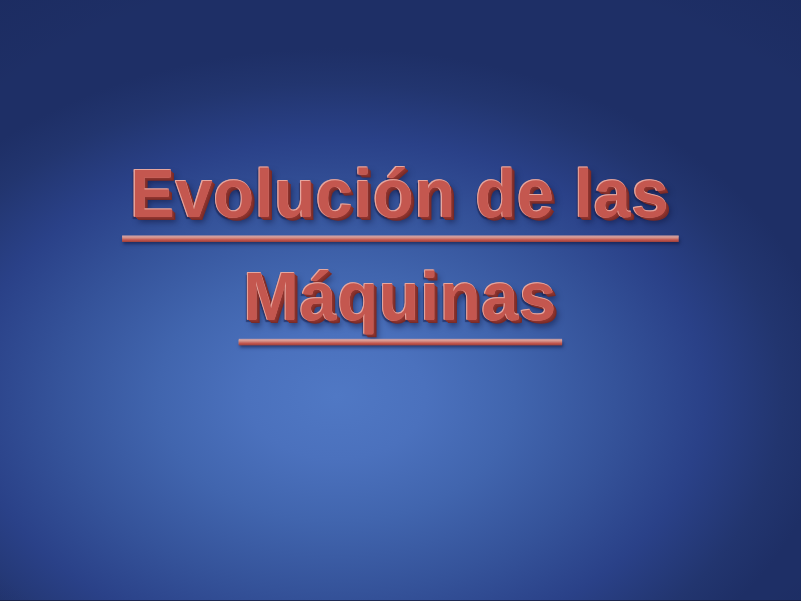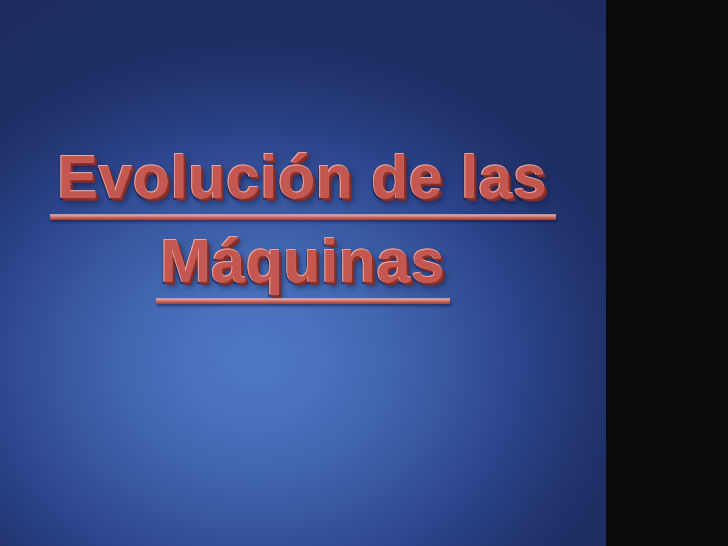--- a/index.html
+++ b/index.html
@@ -3,21 +3,21 @@
 <meta charset="utf-8">
 <style>
   html, body {
     margin: 0;
     padding: 0;
     background: #0b0b0b;
   }
 
   .slide {
     position: relative;
-    width: 606px;
+    width: 728px;
     height: 546px;
     overflow: hidden;
     font-family: "Liberation Sans", sans-serif;
     
     background-color: #28377f;
     background-image:
       radial-gradient(ellipse 62% 58% at 42% 66%,
         #5078c4 0%,
         #4b71bd 18%,
         #4165ae 36%,
@@ -99,21 +99,21 @@
       #c4574f 60%,
       #9c403a 100%);
     box-shadow:
       1px 2px 3px rgba(12,18,54,0.55),
       0 -1px 0 rgba(235,175,168,0.8);
   }
 
   .line-1 .underline-bar { height: 5px; }
   .line-2 .underline-bar { height: 5px; }
 
-  .line-2 { margin-top: 10px; }
+  .line-2 { margin-top: 20px; }
 </style>
 </head>
 <body>
 
 <div class="slide">
 
   <div class="title-block">
 
     <div class="title-line line-1">
       <span class="line-inner">

